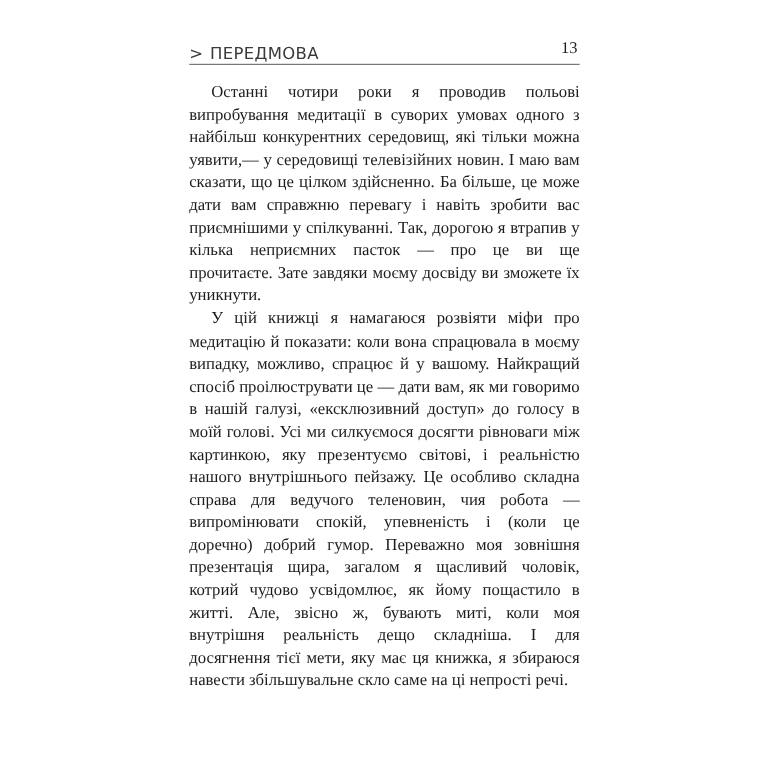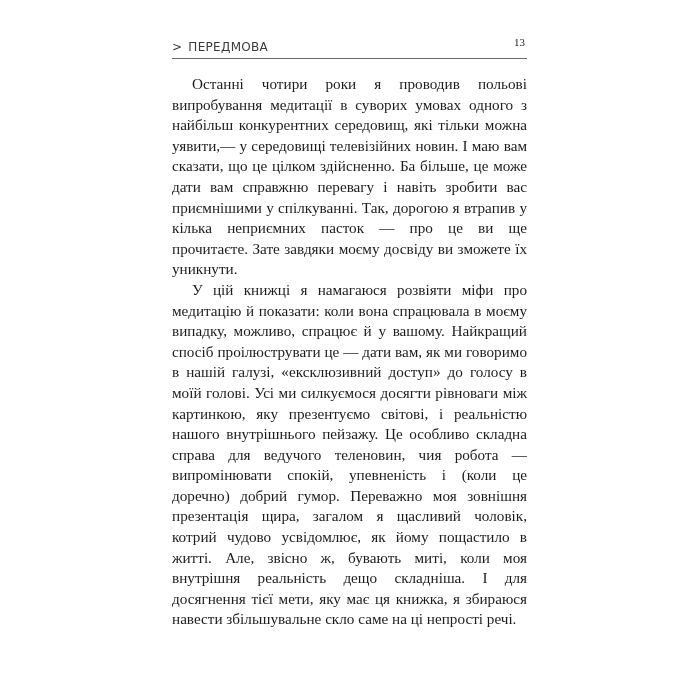--- a/index.html
+++ b/index.html
@@ -8,27 +8,27 @@
     position: absolute; left: 172px; top: 36px; width: 355px;
     color: #1c1c1c;
   }
   .running-header {
     position: relative; height: 22px;
     border-bottom: 1.3px solid #6a6a6a;
   }
   .running-head {
     position: absolute; left: 0; top: 4px;
     font-family: "DejaVu Sans", sans-serif;
-    font-size: 12px; letter-spacing: 0.3px; color: #3a3a3a;
+    font-size: 15px; letter-spacing: 0.3px; color: #3a3a3a;
   }
   .running-head .arrow { margin-right: 6px; }
   .page-number {
     position: absolute; right: 2px; top: 0px;
     font-family: "Liberation Serif", serif;
-    font-size: 11px; color: #1c1c1c;
+    font-size: 15px; color: #1c1c1c;
   }
   .body-text {
     margin-top: 15px;
     font-family: "Liberation Serif", serif;
     font-size: 15.2px; line-height: 20.6px;
     text-align: justify; hyphens: manual;
   }
   .body-text p { margin: 0; text-indent: 20px; }
 </style>
 </head>

